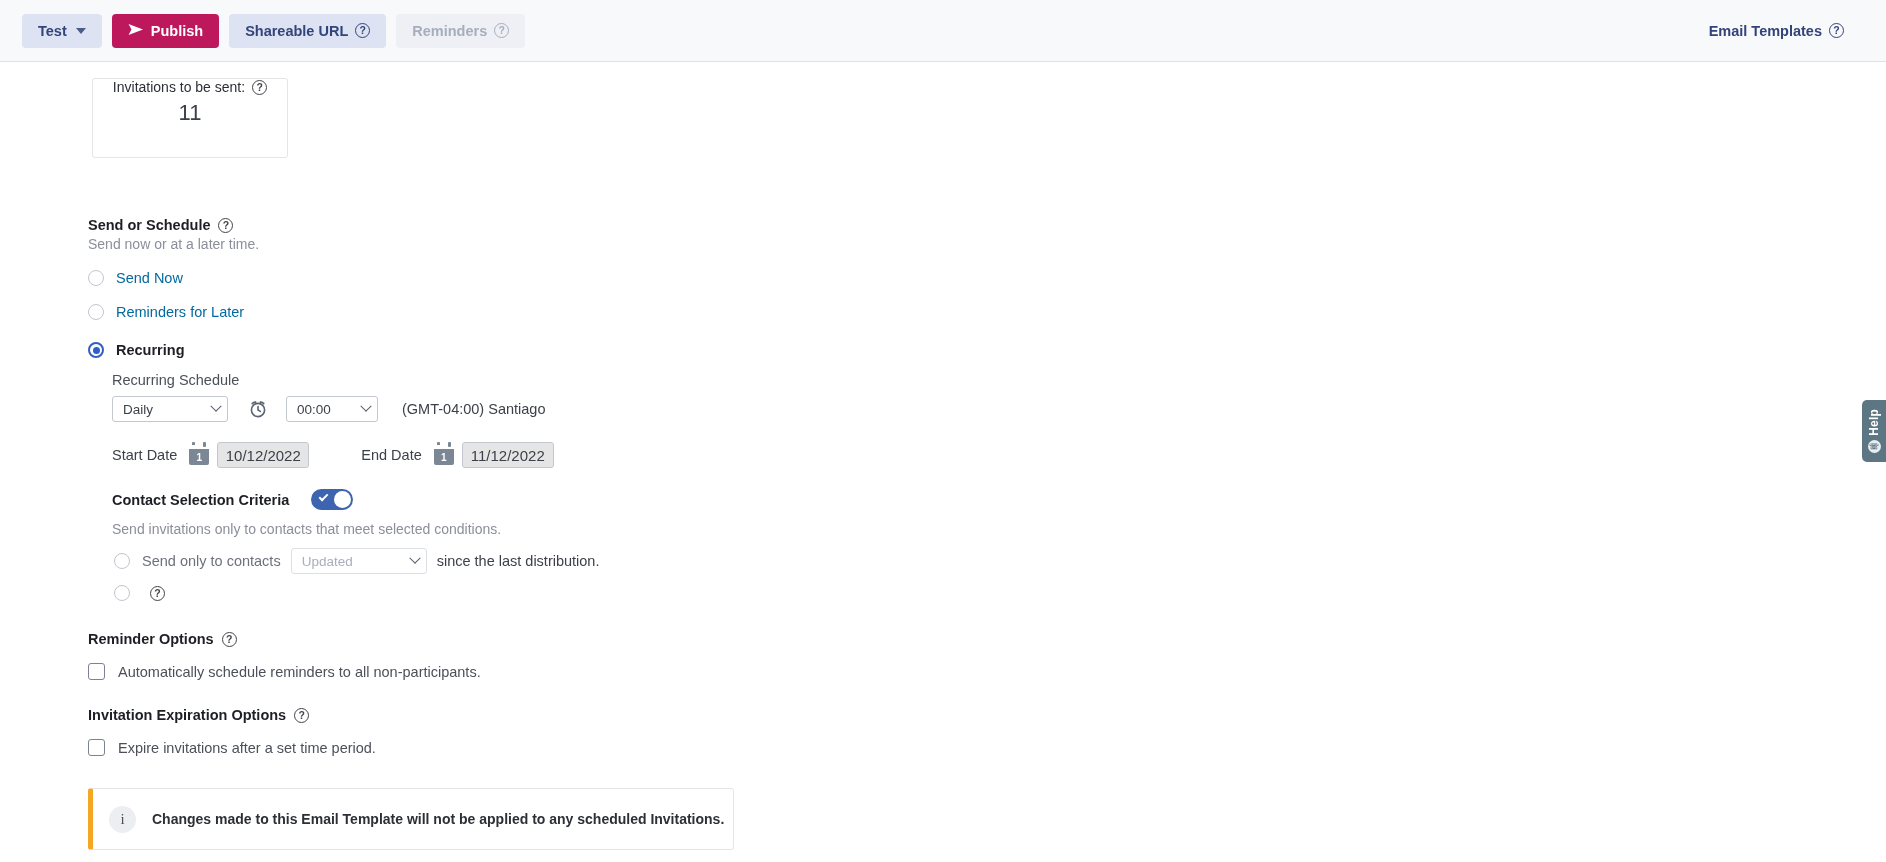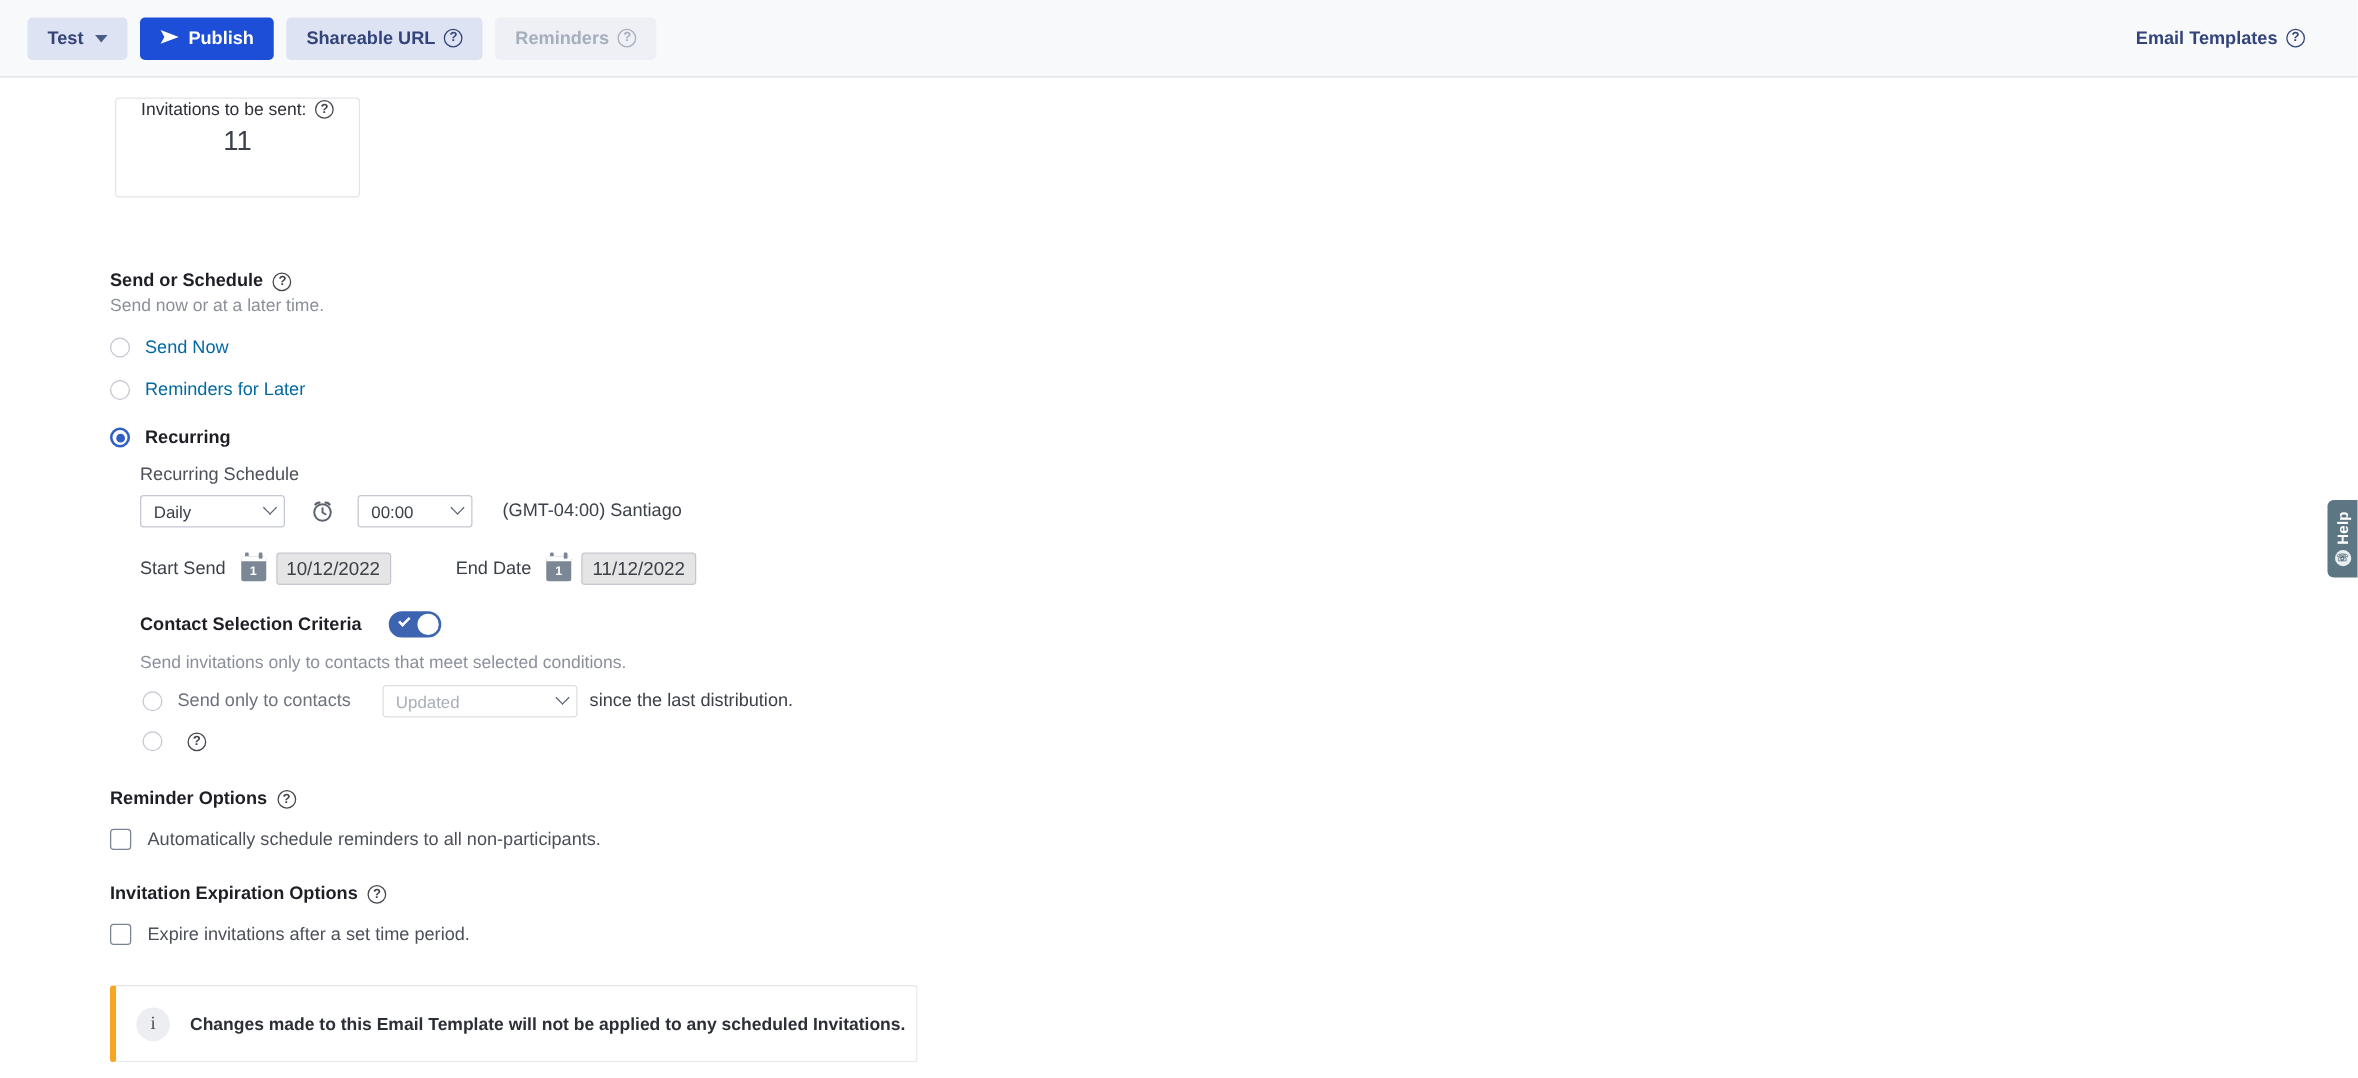--- a/index.html
+++ b/index.html
@@ -23,21 +23,21 @@
   .tb-right { margin-left: auto; padding-right: 42px; display:flex; align-items:center; }
 
   .btn {
     height: 34px; border-radius: 4px;
     display: inline-flex; align-items: center; gap: 7px;
     padding: 0 16px;
     font-size: 14.5px; font-weight: bold;
     border: none; cursor: pointer; white-space: nowrap;
   }
   .btn-light { background: #dde3f2; color: #32447a; }
-  .btn-primary { background: #1d4ed8; color: #ffffff; }
+  .btn-primary { background: #be185d; color: #ffffff; }
   .btn-disabled { background: #eef0f5; color: #a6adbd; cursor: default; }
 
   .caret-down {
     width: 0; height: 0;
     border-left: 5px solid transparent;
     border-right: 5px solid transparent;
     border-top: 6px solid #4b5c88;
     display: inline-block;
     margin-left: 2px;
   }
@@ -312,21 +312,21 @@
 
     <div class="sel" style="width:92px; margin-left:18px;">
       <span>00:00</span>
       <span class="chev"></span>
     </div>
 
     <span class="inline-txt" style="margin-left:24px;">(GMT-04:00) Santiago</span>
   </div>
 
   <div class="row" style="position:absolute; left:112px; top:442px;">
-    <span class="inline-txt">Start Send</span>
+    <span class="inline-txt">Start Date</span>
     <span class="cal" style="margin-left:12px;"><span class="band"></span>1</span>
     <span class="txtinput" style="width:92px; margin-left:8px;">10/12/2022</span>
 
     <span class="inline-txt" style="margin-left:52px;">End Date</span>
     <span class="cal" style="margin-left:12px;"><span class="band"></span>1</span>
     <span class="txtinput" style="width:92px; margin-left:8px;">11/12/2022</span>
   </div>
 
   <div class="row" style="position:absolute; left:112px; top:489px;">
     <span class="sec-head">Contact Selection Criteria</span>
@@ -334,21 +334,21 @@
       <span class="tick"></span>
       <span class="knob"></span>
     </span>
   </div>
 
   <div style="position:absolute; left:112px; top:521px; font-size:14px; color:#8a8f9a;">Send invitations only to contacts that meet selected conditions.</div>
 
   <div class="row" style="position:absolute; left:114px; top:548px;">
     <span class="radio"></span>
     <span class="inline-txt muted" style="margin-left:12px;">Send only to contacts</span>
-    <div class="sel placeholder" style="width:156px; margin-left:25px;">
+    <div class="sel placeholder" style="width:136px; margin-left:10px;">
       <span>Updated</span>
       <span class="chev"></span>
     </div>
     <span class="inline-txt" style="margin-left:10px;">since the last distribution.</span>
   </div>
 
   <div class="row" style="position:absolute; left:114px; top:585px;">
     <span class="radio"></span>
     <span class="qmark dark" style="margin-left:20px;">?</span>
   </div>

